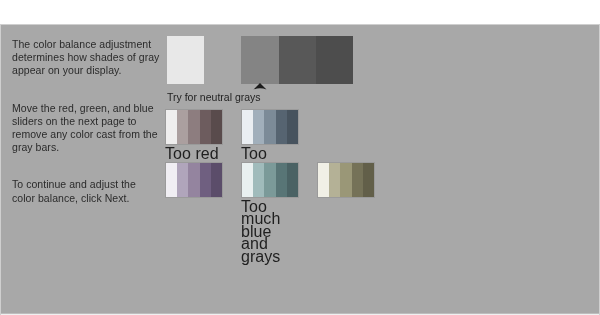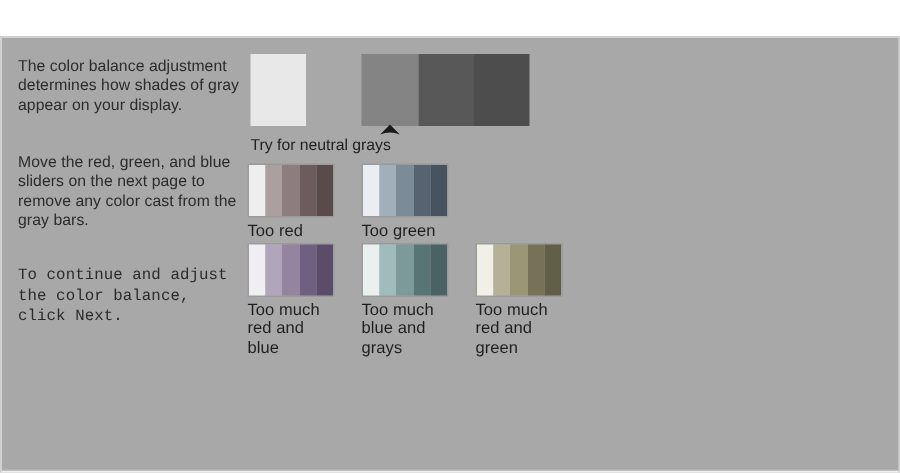--- a/index.html
+++ b/index.html
@@ -44,21 +44,21 @@
     top: 13px;
     width: 148px;
   }
   .para {
     color: #2b2b2b;
     font-size: 10.5px;
     line-height: 13.2px;
     margin: 0 0 24px 0;
     letter-spacing: 0.05px;
   }
-  .para:last-child { margin-bottom: 0; font-family: Liberation Mono, monospace; }
+  .para:last-child { margin-bottom: 0; }
 
   
   #gray-ramp-wrap {
     position: absolute;
     left: 166px;
     top: 11px;
     width: 186px;
     height: 48px;
   }
   #gray-ramp {
@@ -104,21 +104,21 @@
     display: flex;
     width: 58px;
     height: 36px;
     box-sizing: border-box;
     border: 1px solid #9a9a9a;
   }
   .swatch-strip .band { flex: 1 1 0; height: 100%; }
 
   .swatch-label {
     margin-top: 3px;
-    font-size: 11px;
+    font-size: 16px;
     line-height: 12.4px;
     color: #1f1f1f;
     letter-spacing: 0.05px;
   }
 
   
   #command-bar {
     position: absolute;
     left: 0;
     top: 290px;
@@ -210,41 +210,39 @@
       </div>
     <div class="swatch-row" id="swatch-row-2">
         <div class="swatch-cell">
           <div class="swatch-strip">
             <div class="band" style="background: rgb(240, 238, 243);"></div>
             <div class="band" style="background: rgb(176, 165, 187);"></div>
             <div class="band" style="background: rgb(148, 132, 159);"></div>
             <div class="band" style="background: rgb(111, 95, 128);"></div>
             <div class="band" style="background: rgb(91, 77, 106);"></div>
           </div>
-          <div class="swatch-label">Too much red and blue</div>
         </div>
         <div class="swatch-cell">
           <div class="swatch-strip">
             <div class="band" style="background: rgb(233, 240, 240);"></div>
             <div class="band" style="background: rgb(160, 187, 187);"></div>
             <div class="band" style="background: rgb(123, 154, 153);"></div>
             <div class="band" style="background: rgb(88, 117, 118);"></div>
             <div class="band" style="background: rgb(74, 98, 100);"></div>
           </div>
           <div class="swatch-label">Too much blue and grays</div>
         </div>
         <div class="swatch-cell">
           <div class="swatch-strip">
             <div class="band" style="background: rgb(241, 240, 230);"></div>
             <div class="band" style="background: rgb(180, 177, 150);"></div>
             <div class="band" style="background: rgb(154, 151, 119);"></div>
             <div class="band" style="background: rgb(117, 114, 88);"></div>
             <div class="band" style="background: rgb(98, 95, 73);"></div>
           </div>
-          <div class="swatch-label">Too much red and green</div>
         </div>
       </div>
 
   </div>
 
   <div id="command-bar">
     <div id="button-group">
       <button class="btn default">Next</button>
       <button class="btn">Cancel</button>
     </div>

